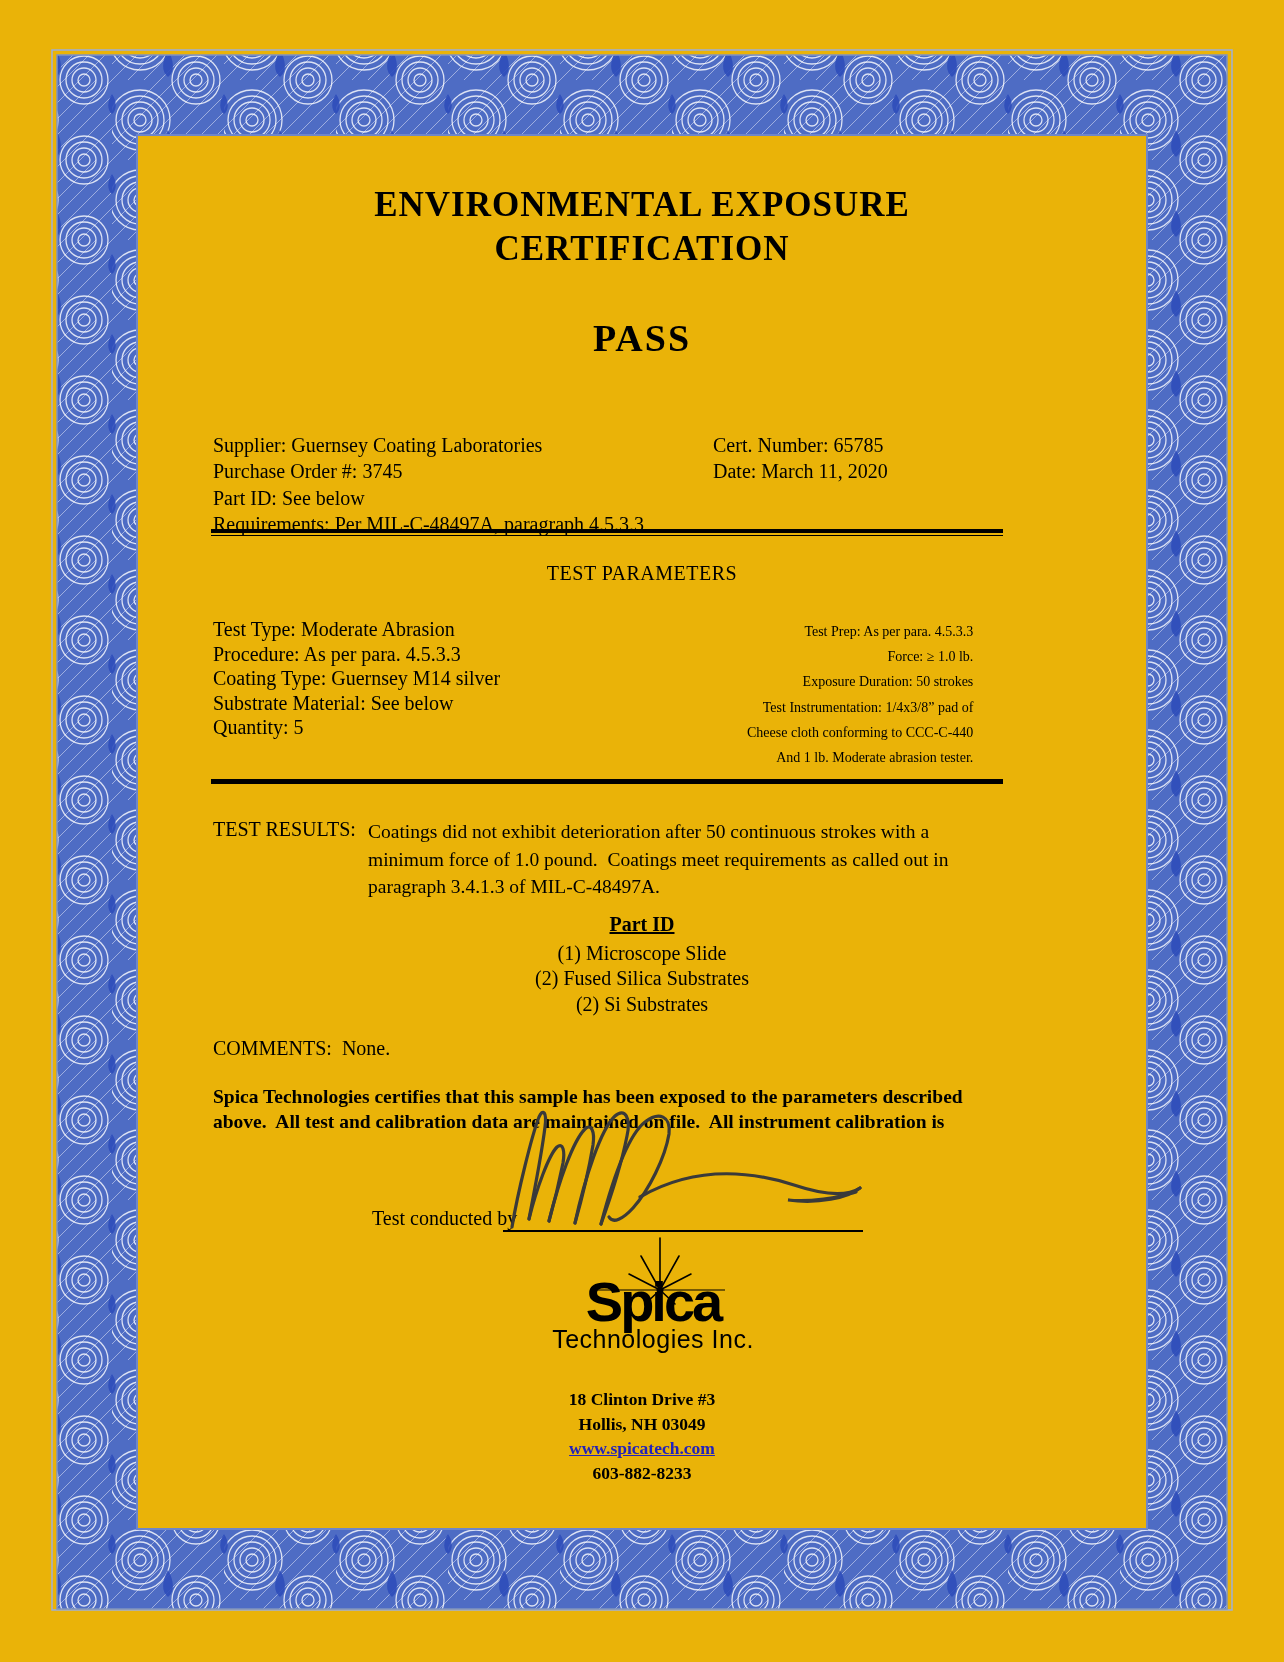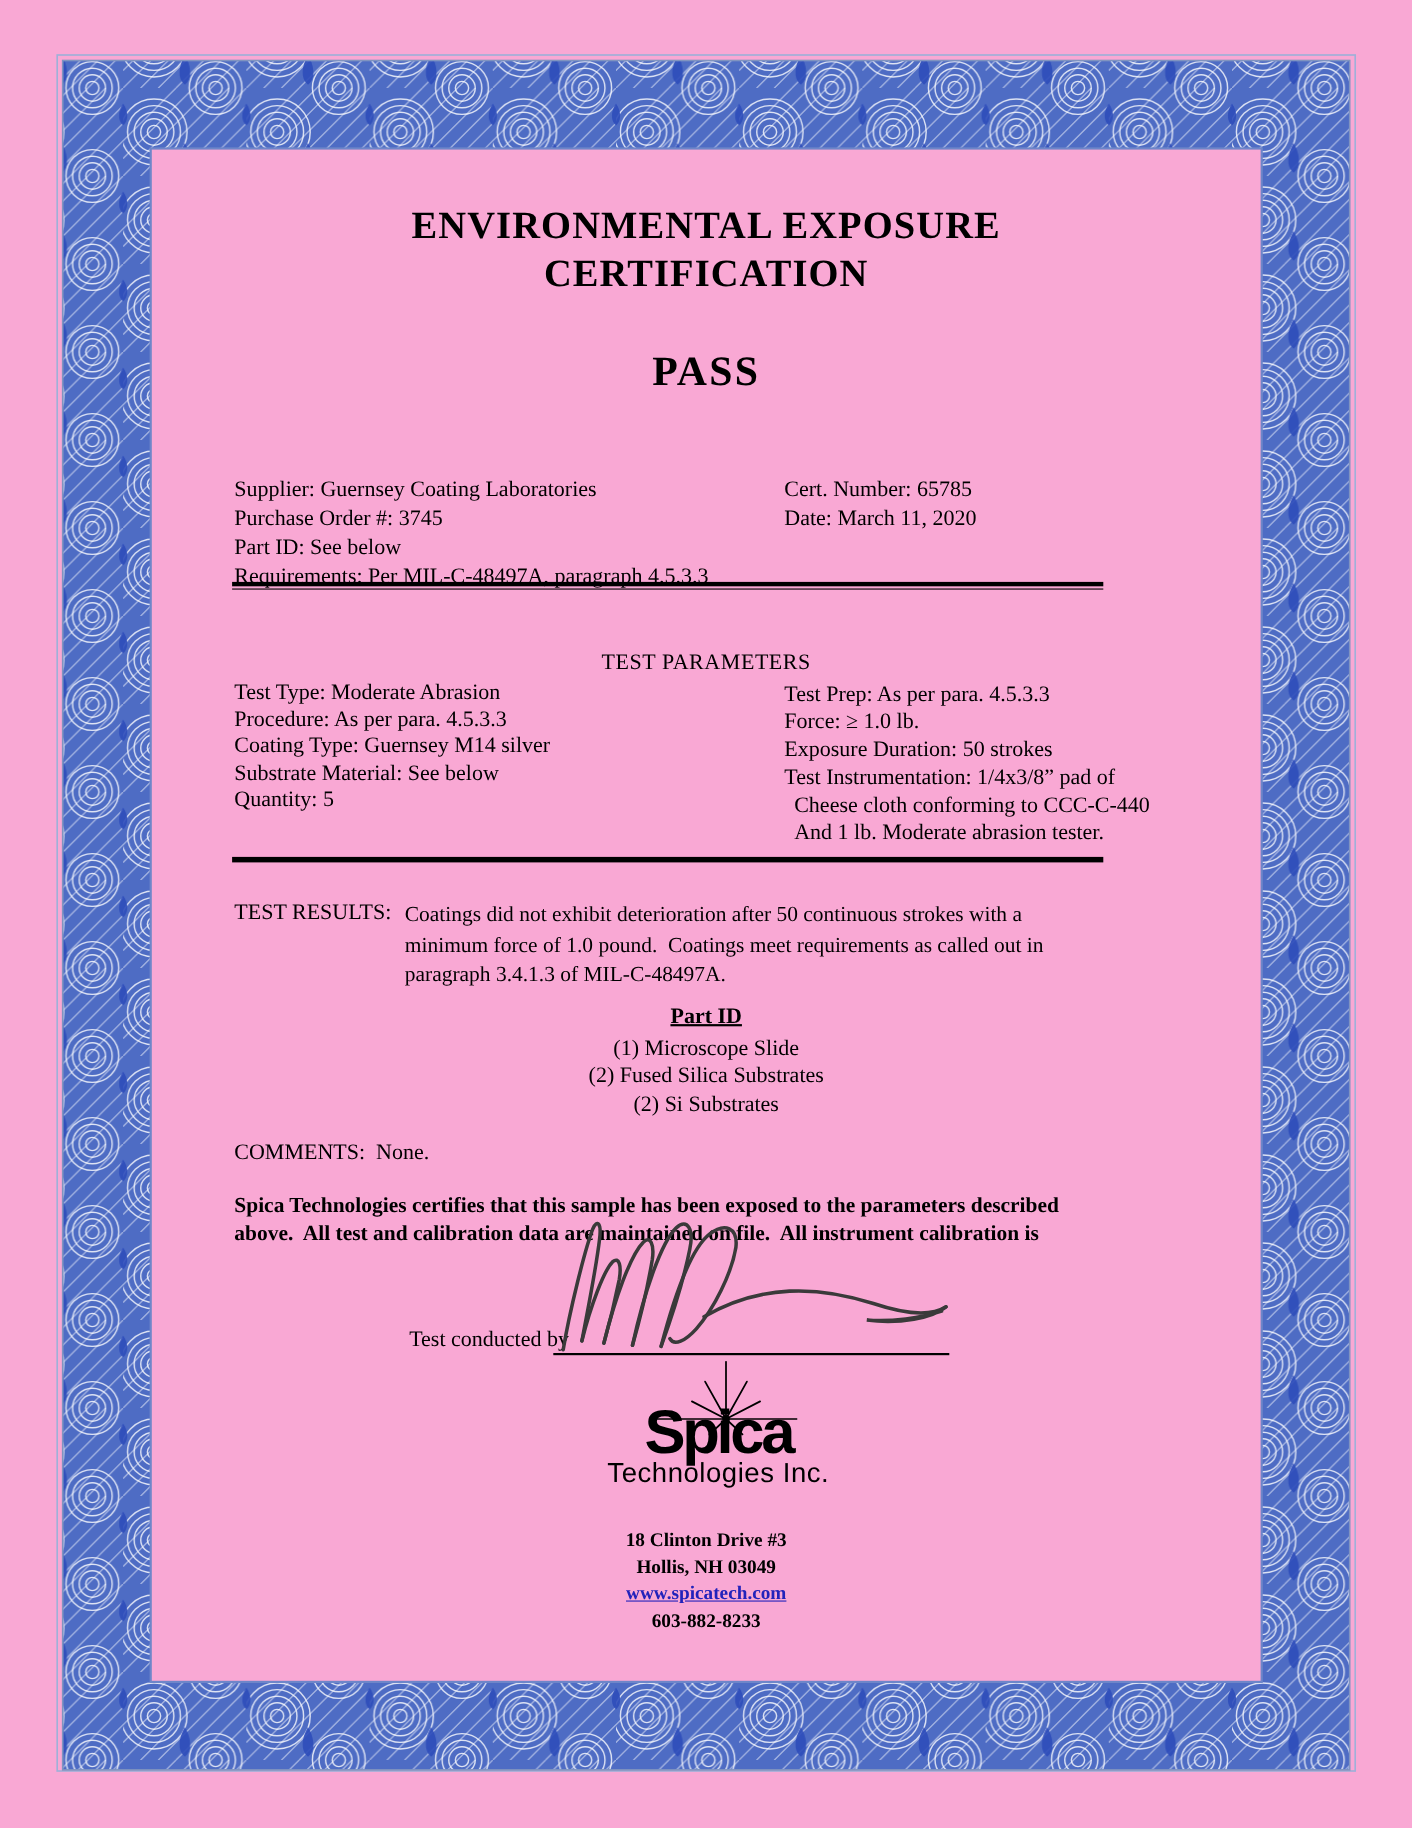--- a/index.html
+++ b/index.html
@@ -1,33 +1,33 @@
 <!DOCTYPE html>
 <html><head>
 <meta charset="utf-8">
 <style>
   html,body{margin:0;padding:0;background:#ffffff;}
-  .page{position:relative;width:1284px;height:1662px;background:#f9a8d4;overflow:hidden;
+  .page{position:relative;width:1284px;height:1662px;background:#eab308;overflow:hidden;
         font-family:"Liberation Serif", serif;color:#000;}
   .abs{position:absolute;}
   .t{white-space:pre;}
 
   
   .title{left:135px;top:183px;width:1014px;text-align:center;
          font-size:35px;font-weight:bold;letter-spacing:1px;line-height:44px;}
   .pass{left:135px;top:316px;width:1014px;text-align:center;
         font-size:38px;font-weight:bold;letter-spacing:2px;}
   .info-left{left:213px;top:432px;font-size:20px;line-height:26.3px;}
   .info-right{left:713px;top:432px;font-size:20px;line-height:26.3px;}
   .rule1{left:211px;top:529px;width:792px;height:7px;box-sizing:border-box;
          border-top:4px solid #000;border-bottom:1px solid #000;}
   .rule2{left:211px;top:779px;width:792px;height:5px;background:#000;}
-  .params-head{left:135px;top:562px;width:1014px;text-align:center;font-size:20px;letter-spacing:0.5px;margin-top:29px;}
+  .params-head{left:135px;top:562px;width:1014px;text-align:center;font-size:20px;letter-spacing:0.5px;}
   .params-left{left:213px;top:617px;font-size:20px;line-height:24.6px;}
-  .params-right{left:713px;top:619px;font-size:20px;line-height:25.2px;}
+  .params-right{left:738px;top:619px;font-size:14px;line-height:25.2px;text-align:right;}
   .params-right .indent{padding-left:9px;}
   .results-label{left:213px;top:818px;font-size:20px;}
   .results-text{left:368px;top:818px;font-size:19.5px;line-height:27.6px;}
   .partid-head{left:135px;top:913px;width:1014px;text-align:center;font-size:20px;font-weight:bold;}
   .partid-head span{text-decoration:underline;text-decoration-thickness:2px;text-align:center;}
   .partid-list{left:135px;top:941px;width:1014px;text-align:center;font-size:20px;line-height:25.4px;}
   .comments{left:213px;top:1037px;font-size:20px;}
   .cert-para{left:213px;top:1084px;font-size:19.5px;font-weight:bold;line-height:25.4px;}
   .sig-label{left:372px;top:1207px;font-size:20px;}
   .sig-line{left:503px;top:1230px;width:360px;height:2px;background:#000;}

